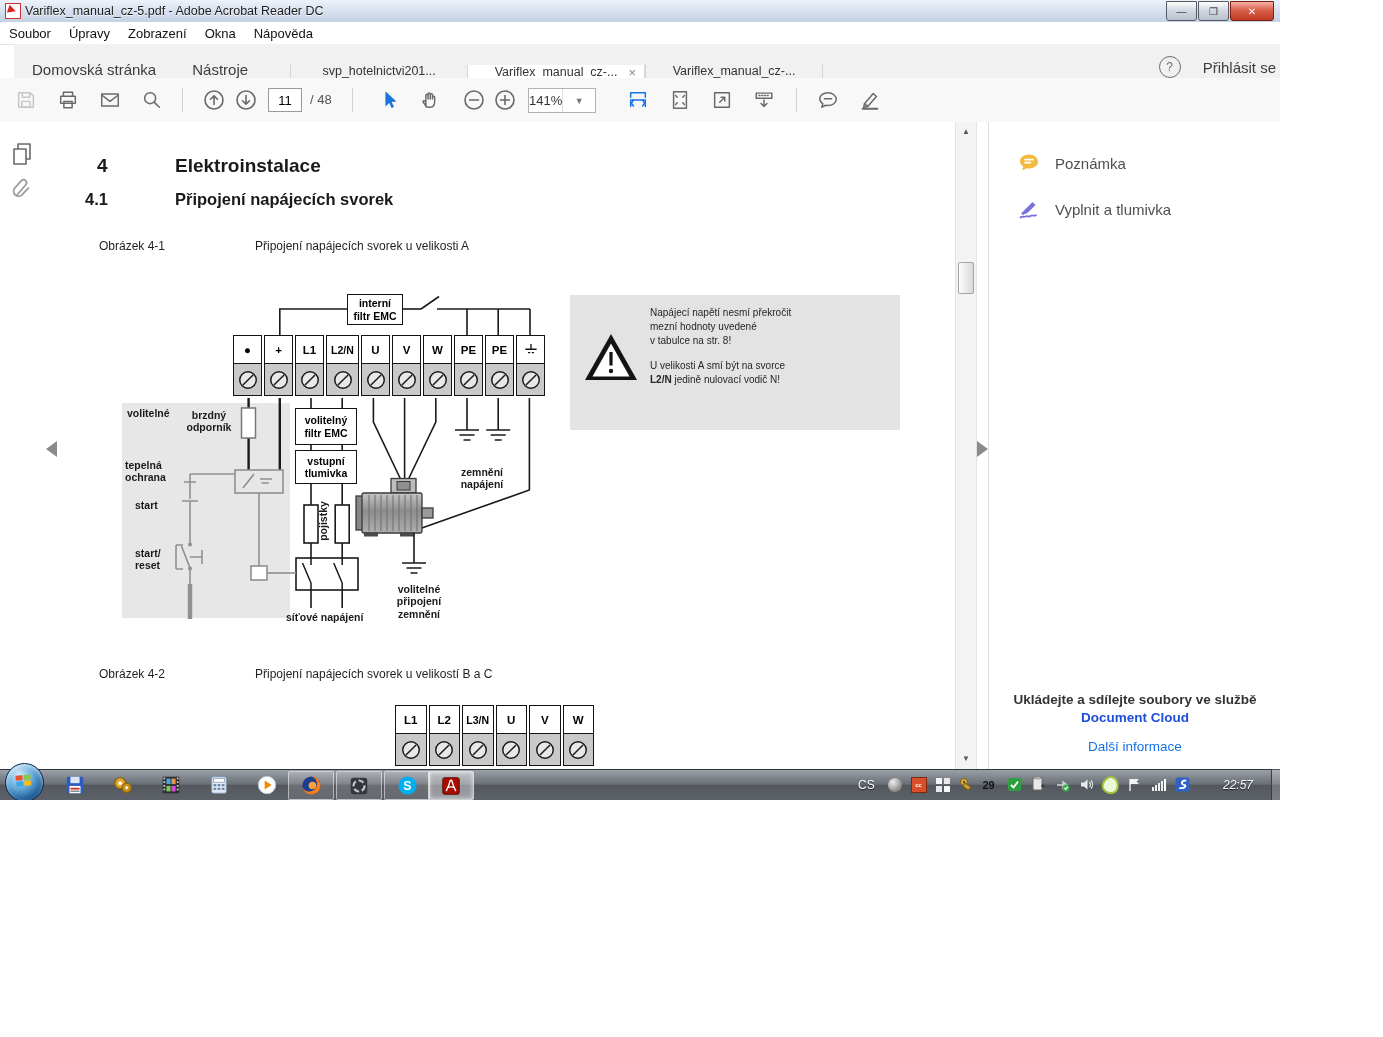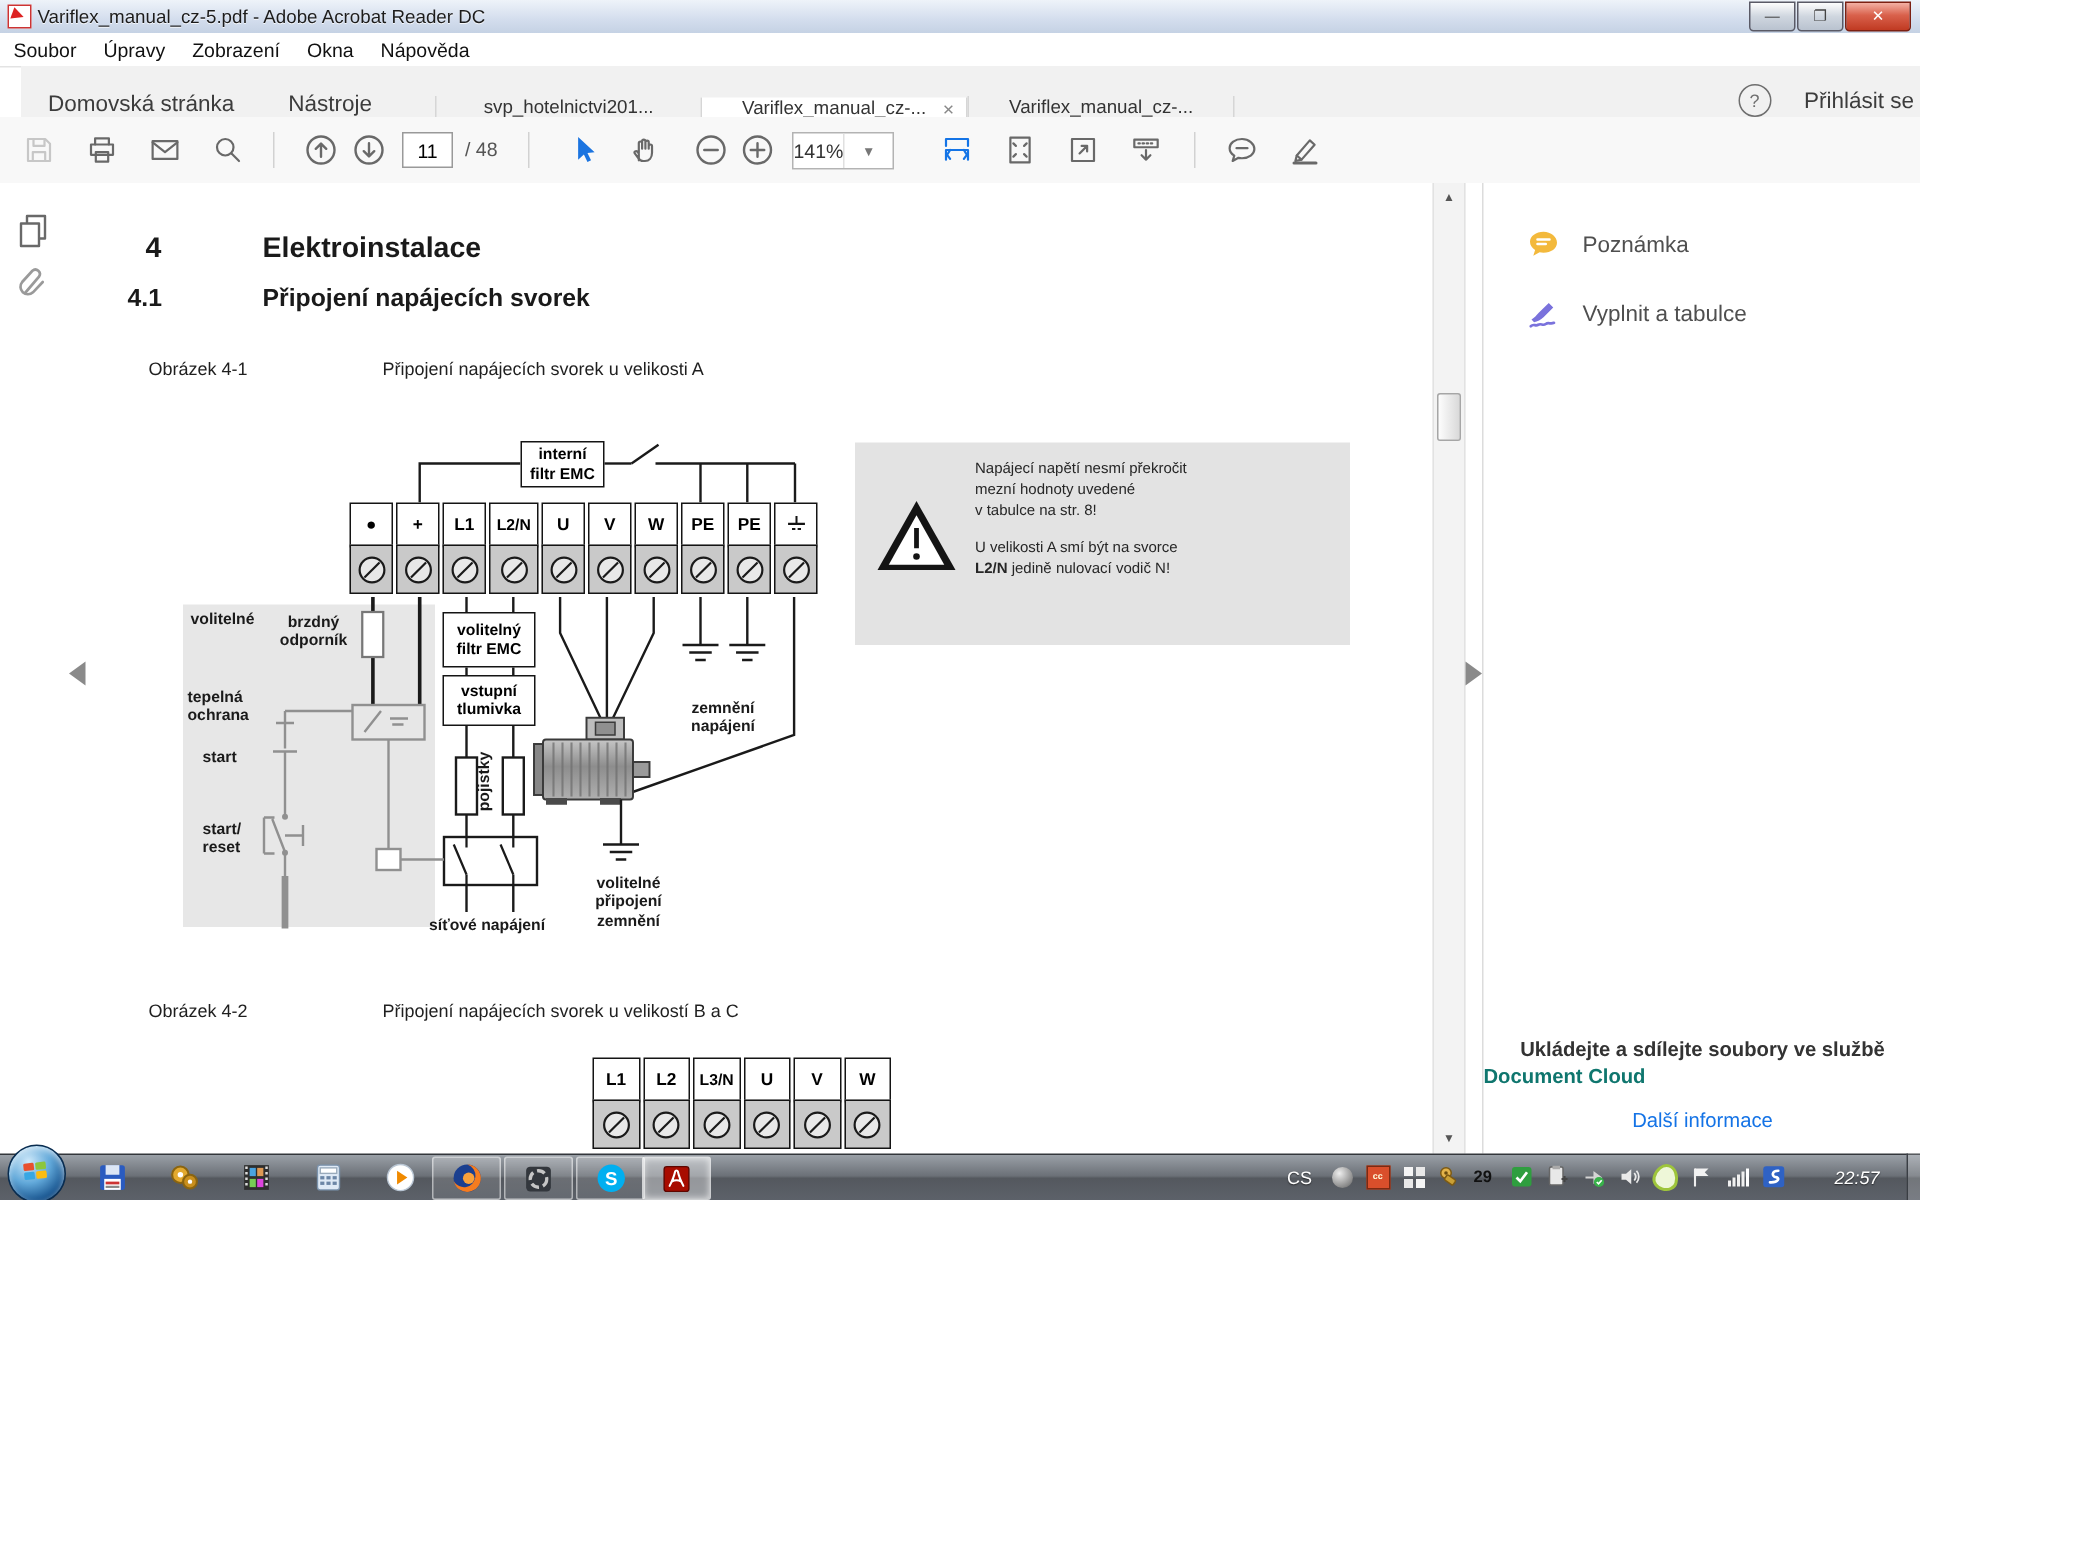--- a/index.html
+++ b/index.html
@@ -42,21 +42,21 @@
   .sidebar{left:0;top:0;width:40px;height:647px;border-right:1px solid #d6d6d6;background:#fff;}
   .docview{left:40px;top:0;width:915px;height:647px;background:#fff;overflow:hidden;}
   .scrollbar{left:955px;top:0;width:20px;height:647px;background:#f3f3f3;border-left:1px solid #e2e2e2;border-right:1px solid #e2e2e2;}
   .sb-arrow{position:absolute;left:0;width:20px;height:16px;color:#555;font-size:8px;text-align:center;line-height:16px;}
   .sb-thumb{position:absolute;left:2px;top:140px;width:14px;height:30px;background:linear-gradient(90deg,#fdfdfd,#d9d9d9);border:1px solid #a6a6a6;border-radius:2px;}
   .rightpanel{left:988px;top:0;width:292px;height:647px;background:#fff;border-left:1px solid #dcdcdc;}
   .rp-item{position:absolute;left:0;width:292px;height:30px;display:flex;align-items:center;}
   .rp-item .lab{font-size:15px;color:#4f4f4f;margin-left:14px;}
   .rp-ic{width:24px;height:24px;margin-left:28px;}
   .promo1{position:absolute;top:570px;width:292px;text-align:center;font-size:13.5px;font-weight:bold;color:#333;}
-  .promo2{position:absolute;top:588px;width:292px;text-align:left;font-size:13.5px;font-weight:bold;color:#0f766e;}
+  .promo2{position:absolute;top:588px;width:292px;text-align:center;font-size:13.5px;font-weight:bold;color:#1d4ed8;}
   .promolink{position:absolute;top:617px;width:292px;text-align:center;font-size:13.5px;color:#1473e6;}
   .navarrow{position:absolute;width:0;height:0;border-top:8px solid transparent;border-bottom:8px solid transparent;}
   .navarrow.prev{left:46px;top:319px;border-right:11px solid #8a8a8a;}
   .navarrow.next{left:977px;top:319px;border-left:11px solid #8a8a8a;}
   
   .h1n,.h1t{font-size:19px;font-weight:bold;color:#1a1a1a;}
   .h2n,.h2t{font-size:16.5px;font-weight:bold;color:#1a1a1a;}
   .figlab,.figcap{font-size:12px;color:#1f1f1f;}
   .dlabel{font-size:10.5px;font-weight:bold;color:#1a1a1a;line-height:1.18;white-space:pre-line;}
   .dbox{position:absolute;background:#fff;border:1.6px solid #141414;display:flex;align-items:center;justify-content:center;text-align:center;font-size:10.5px;font-weight:bold;line-height:1.18;white-space:pre-line;}
@@ -541,21 +541,21 @@
           <path d="M12 3.5 C7 3.5 3 6.4 3 10.2 c0 2.2 1.3 4.1 3.4 5.4 L5.2 19.5 l4.2 -2.3 c.8 .2 1.7 .3 2.6 .3 c5 0 9 -2.9 9 -6.7 S17 3.5 12 3.5 Z" fill="#f3b93c"></path>
           <path d="M8 8.7 H16 M8 11.7 H13.5" stroke="#fff" stroke-width="1.7" stroke-linecap="round"></path>
         </svg>
         <span class="lab">Poznámka</span>
       </div>
       <div class="rp-item" style="top:72px;">
         <svg class="rp-ic" viewBox="0 0 24 24">
           <path d="M4 16 c2 -1 3.2 -2.8 5 -4.6 L15.5 5 L18.5 8 L12 14.5 c-1.8 1.8 -4 2.7 -6.3 3.4 Z" fill="#7a72dc"></path>
           <path d="M3.5 20.5 c2 -2 3 .2 5 -1 s3 1 5 -.5 s3 .5 5.5 -.8" stroke="#7a72dc" stroke-width="1.8" fill="none" stroke-linecap="round"></path>
         </svg>
-        <span class="lab">Vyplnit a tabulce</span>
+        <span class="lab">Vyplnit a tlumivka</span>
       </div>
       <div class="promo1">Ukládejte a sdílejte soubory ve službě</div>
       <div class="promo2">Document Cloud</div>
       <div class="promolink">Další informace</div>
     </div>
   </div>
 
   <div class="abs taskbar"></div>
   <div class="orb">
       <div class="flag">

